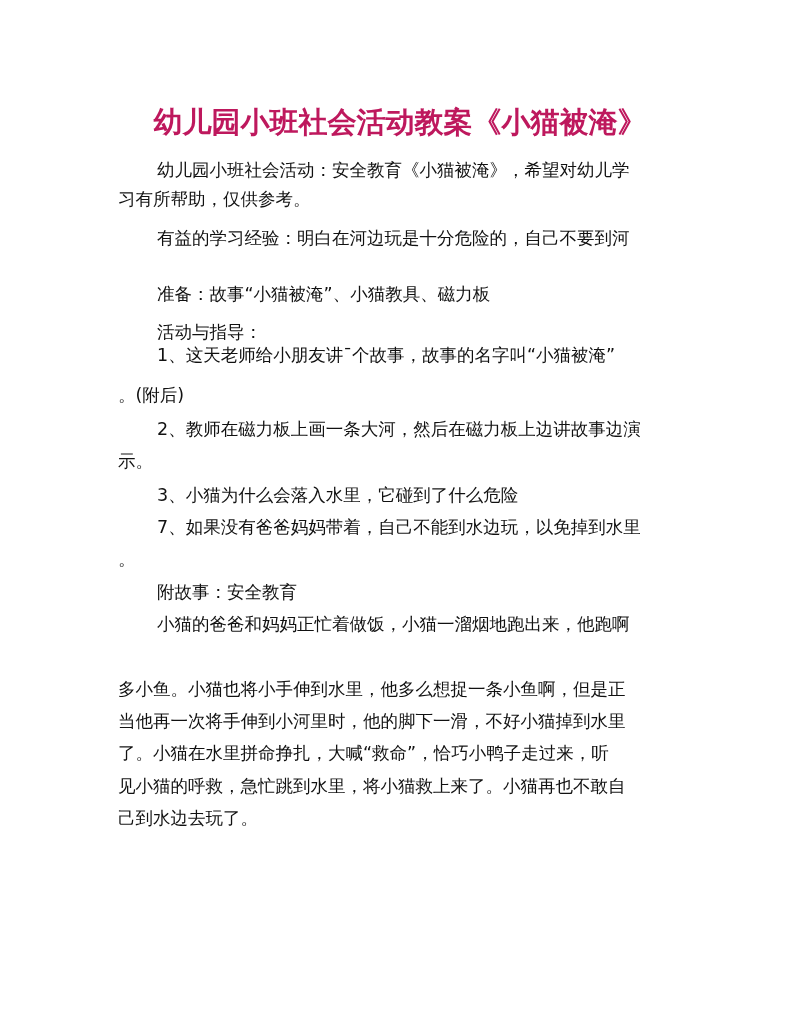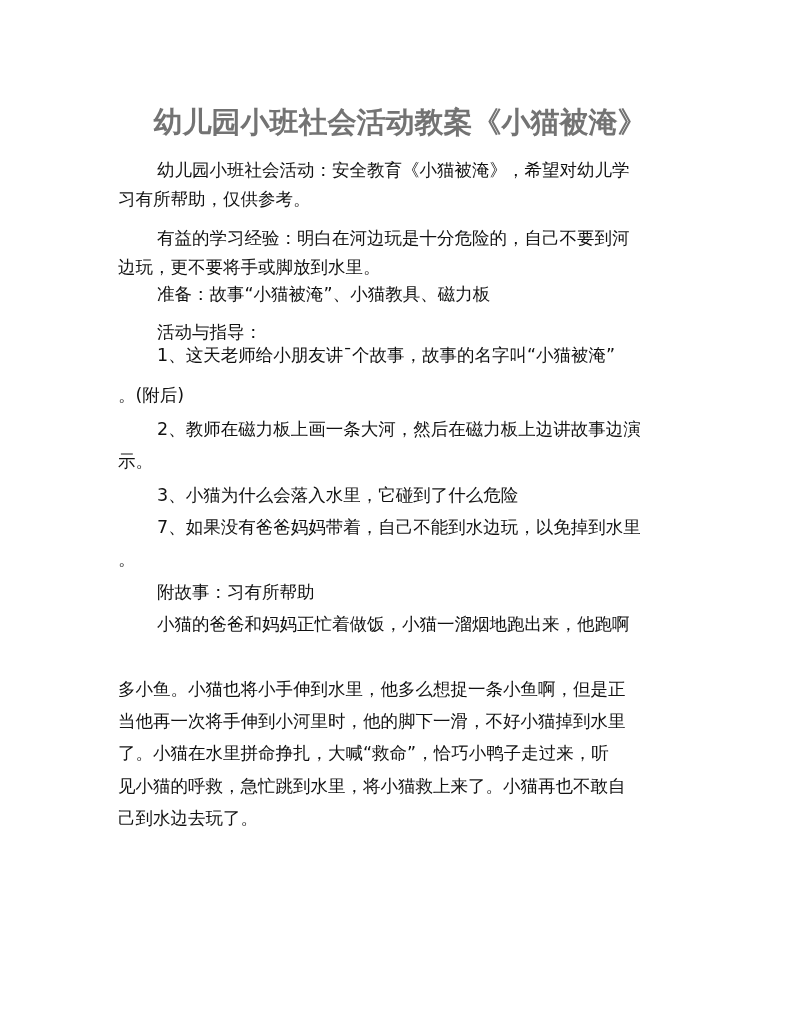--- a/index.html
+++ b/index.html
@@ -1,42 +1,41 @@
 <!DOCTYPE html>
 <html><head>
 <meta charset="utf-8">
 <style>
   html, body { margin: 0; padding: 0; background: #ffffff; }
   body { width: 800px; height: 1036px; position: relative; overflow: hidden;
          font-family: "DejaVu Sans", "Liberation Sans", sans-serif; color: #111111; }
   .page { position: absolute; left: 0; top: 0; width: 800px; height: 1036px; }
   .title { position: absolute; left: 0; width: 800px; top: 100px; text-align: center;
-           font-size: 29px; font-weight: bold; color: #737373; letter-spacing: 0px; line-height: 44px; }
+           font-size: 29px; font-weight: bold; color: #be185d; letter-spacing: 0px; line-height: 44px; }
   .line { position: absolute; left: 118px; font-size: 17.5px; line-height: 28px; white-space: nowrap; }
   .indent { left: 157px; }
 </style>
 </head>
 <body>
 
 <div class="page">
   <div class="title">幼儿园小班社会活动教案《小猫被淹》</div>
 
   <div class="line indent" style="top:156px">幼儿园小班社会活动：安全教育《小猫被淹》，希望对幼儿学</div>
   <div class="line" style="top:185px">习有所帮助，仅供参考。</div>
   <div class="line indent" style="top:224px">有益的学习经验：明白在河边玩是十分危险的，自己不要到河</div>
-  <div class="line" style="top:253px">边玩，更不要将手或脚放到水里。</div>
   <div class="line indent" style="top:280px">准备：故事“小猫被淹”、小猫教具、磁力板</div>
   <div class="line indent" style="top:318px">活动与指导：</div>
   <div class="line indent" style="top:341px">1、这天老师给小朋友讲¯个故事，故事的名字叫“小猫被淹”</div>
   <div class="line" style="top:381px">。(附后)</div>
   <div class="line indent" style="top:415px">2、教师在磁力板上画一条大河，然后在磁力板上边讲故事边演</div>
   <div class="line" style="top:447px">示。</div>
   <div class="line indent" style="top:481px">3、小猫为什么会落入水里，它碰到了什么危险</div>
   <div class="line indent" style="top:513px">7、如果没有爸爸妈妈带着，自己不能到水边玩，以免掉到水里</div>
   <div class="line" style="top:545px">。</div>
-  <div class="line indent" style="top:578px">附故事：习有所帮助</div>
+  <div class="line indent" style="top:578px">附故事：安全教育</div>
   <div class="line indent" style="top:610px">小猫的爸爸和妈妈正忙着做饭，小猫一溜烟地跑出来，他跑啊</div>
   <div class="line" style="top:675px">多小鱼。小猫也将小手伸到水里，他多么想捉一条小鱼啊，但是正</div>
   <div class="line" style="top:707px">当他再一次将手伸到小河里时，他的脚下一滑，不好小猫掉到水里</div>
   <div class="line" style="top:739px">了。小猫在水里拼命挣扎，大喊“救命”，恰巧小鸭子走过来，听</div>
   <div class="line" style="top:772px">见小猫的呼救，急忙跳到水里，将小猫救上来了。小猫再也不敢自</div>
   <div class="line" style="top:804px">己到水边去玩了。</div>
 </div>
 
 </body></html>

